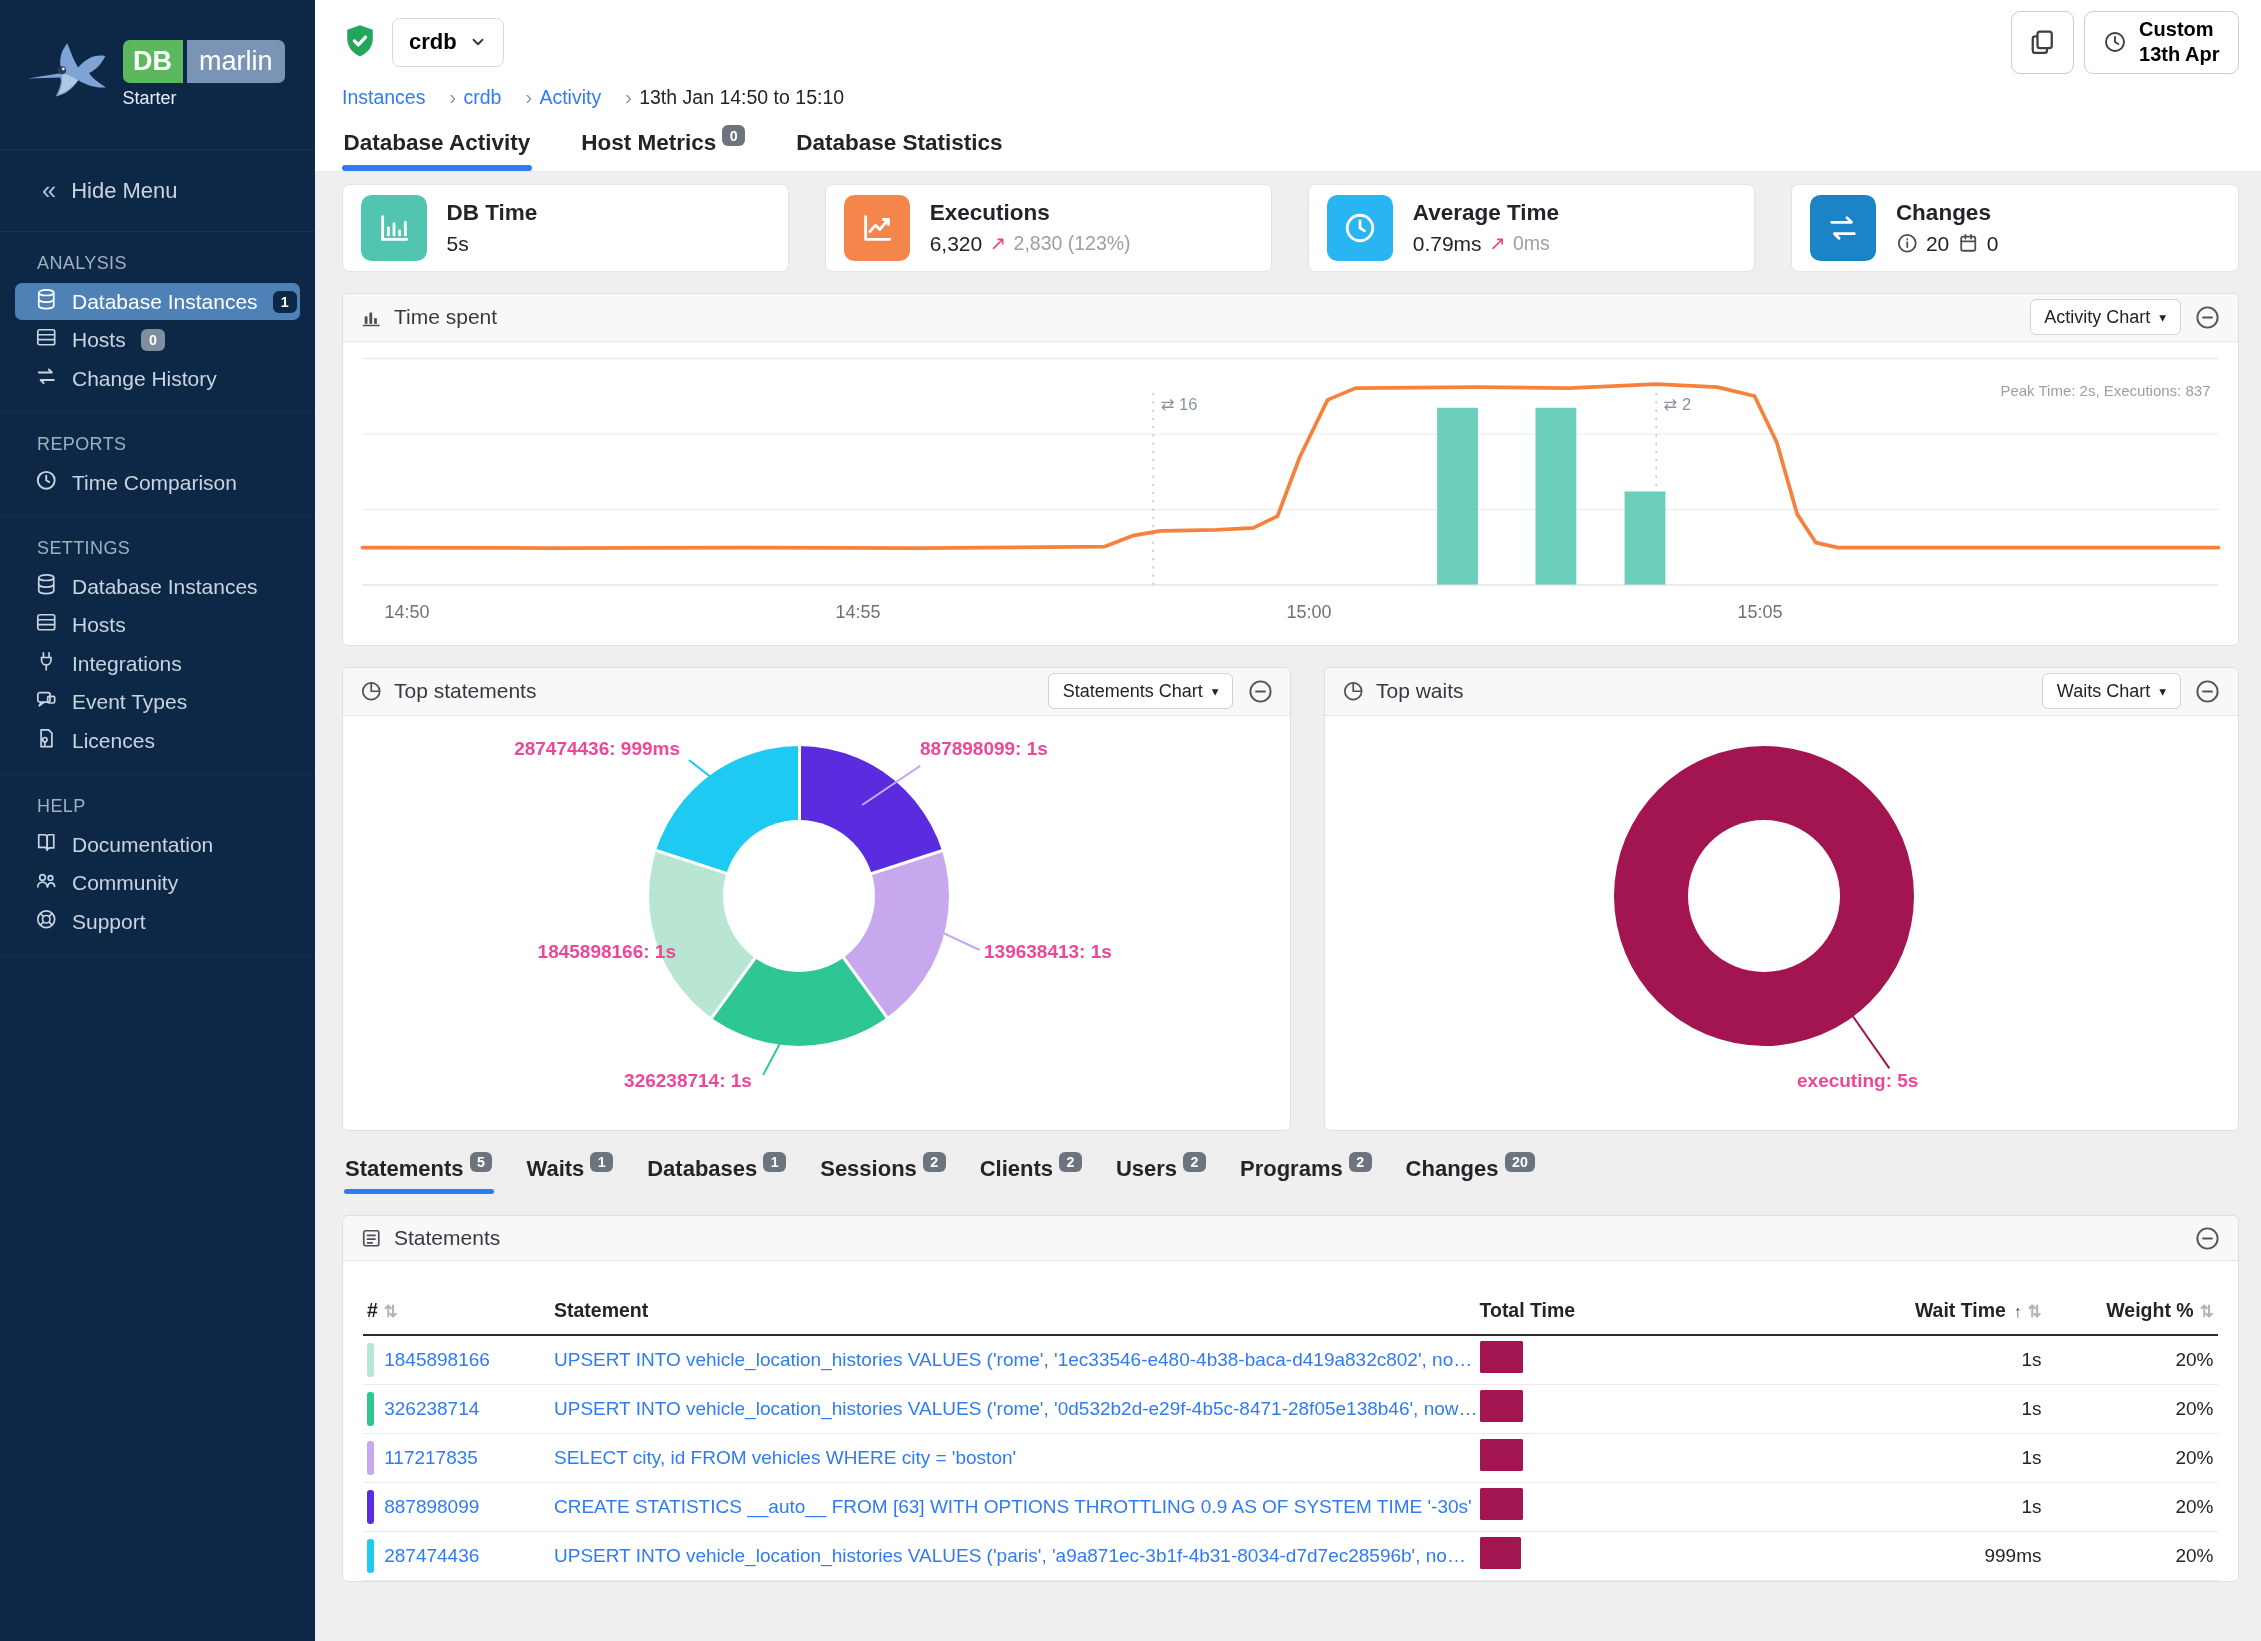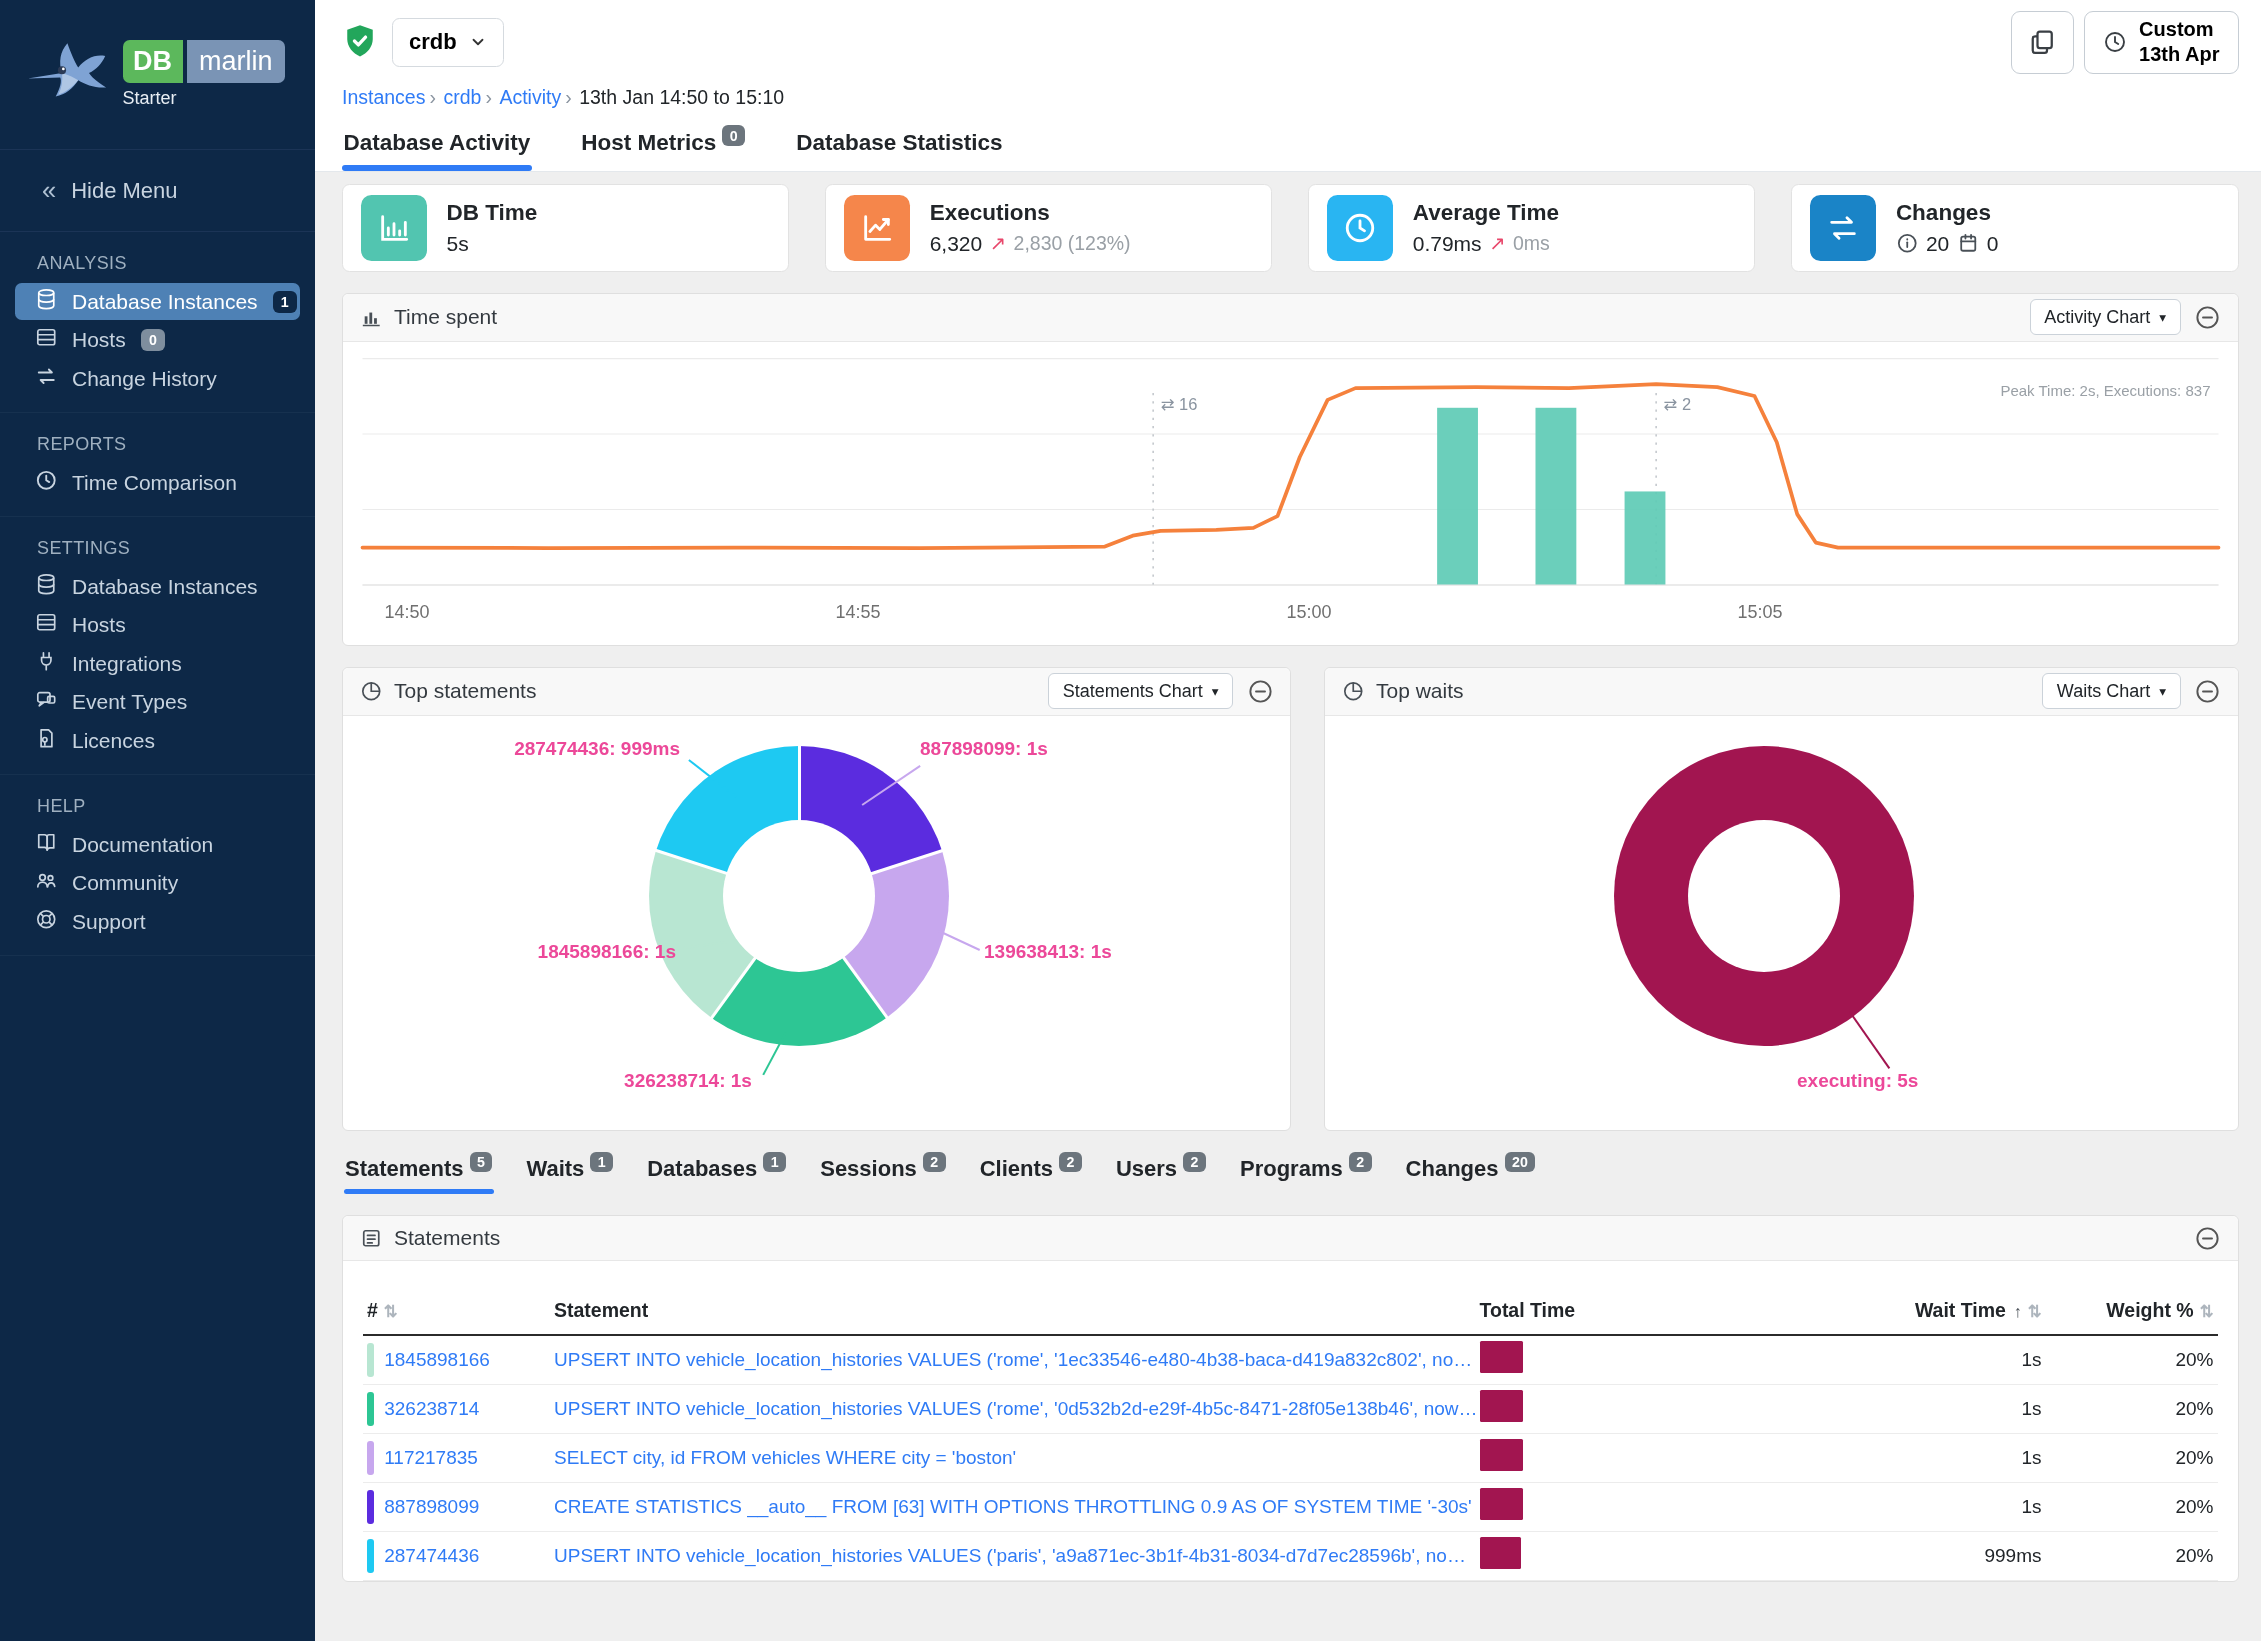--- a/index.html
+++ b/index.html
@@ -30,21 +30,21 @@
   .topbar-row1{display:flex;align-items:center}
   .inst-left{display:flex;align-items:center;gap:13.5px}
   .inst-btn{display:flex;align-items:center;gap:12px;background:#fff;border:0.7px solid #D5DADF;border-radius:7.5px;padding:10.5px 16.5px;font-size:22px;font-weight:bold;cursor:pointer}
   .inst-btn svg{width:18px;height:18px}
   .topbar-spacer{flex:1}
   .sq-btn{width:63px;height:63px;border:0.7px solid #C6CDD4;border-radius:9px;background:#fff;display:flex;align-items:center;justify-content:center;cursor:pointer}
   .sq-btn svg{width:28.5px;height:28.5px}
   .custom-btn{display:flex;align-items:center;gap:12px;border:0.7px solid #C6CDD4;border-radius:9px;background:#fff;padding:6px 18px;margin-left:10.5px;height:63px;cursor:pointer}
   .custom-btn svg{width:24px;height:24px}
   .custom-txt{font-size:20px;font-weight:bold;line-height:1.25;text-align:left}
-  .breadcrumb{display:flex;align-items:center;gap:4px;font-size:19.5px;margin:12px 0 7.5px 0}
+  .breadcrumb{display:flex;align-items:center;gap:24px;font-size:19.5px;margin:12px 0 7.5px 0}
   .crumb-wrap{display:flex;align-items:center;gap:7.5px}
   .crumb-wrap:first-of-type .crumb-sep{display:none}
   .crumb-sep{color:#8A94A0;font-size:19.5px}
   .crumb{color:#212529;cursor:default}
   .crumb.active{color:#2F7BF6;cursor:pointer}
 
   .maintabs{background:#fff;border-bottom:1.5px solid #E4E8EC;padding:0 27px;display:flex;gap:48px}
   .tab{position:relative;font-size:22.5px;font-weight:bold;padding:9px 1.5px 15px 1.5px;cursor:pointer;color:#212529;white-space:nowrap}
   .tab.active::after{content:"";position:absolute;left:0;right:0;bottom:0;height:5.2px;background:#2F7BF6;border-radius:3px}
   .tab-badge{display:inline-block;font-size:14.2px;font-weight:bold;background:#6C757D;color:#fff;padding:2.2px 7.5px;border-radius:6px;margin-left:6px;transform:translateY(-9px)}

